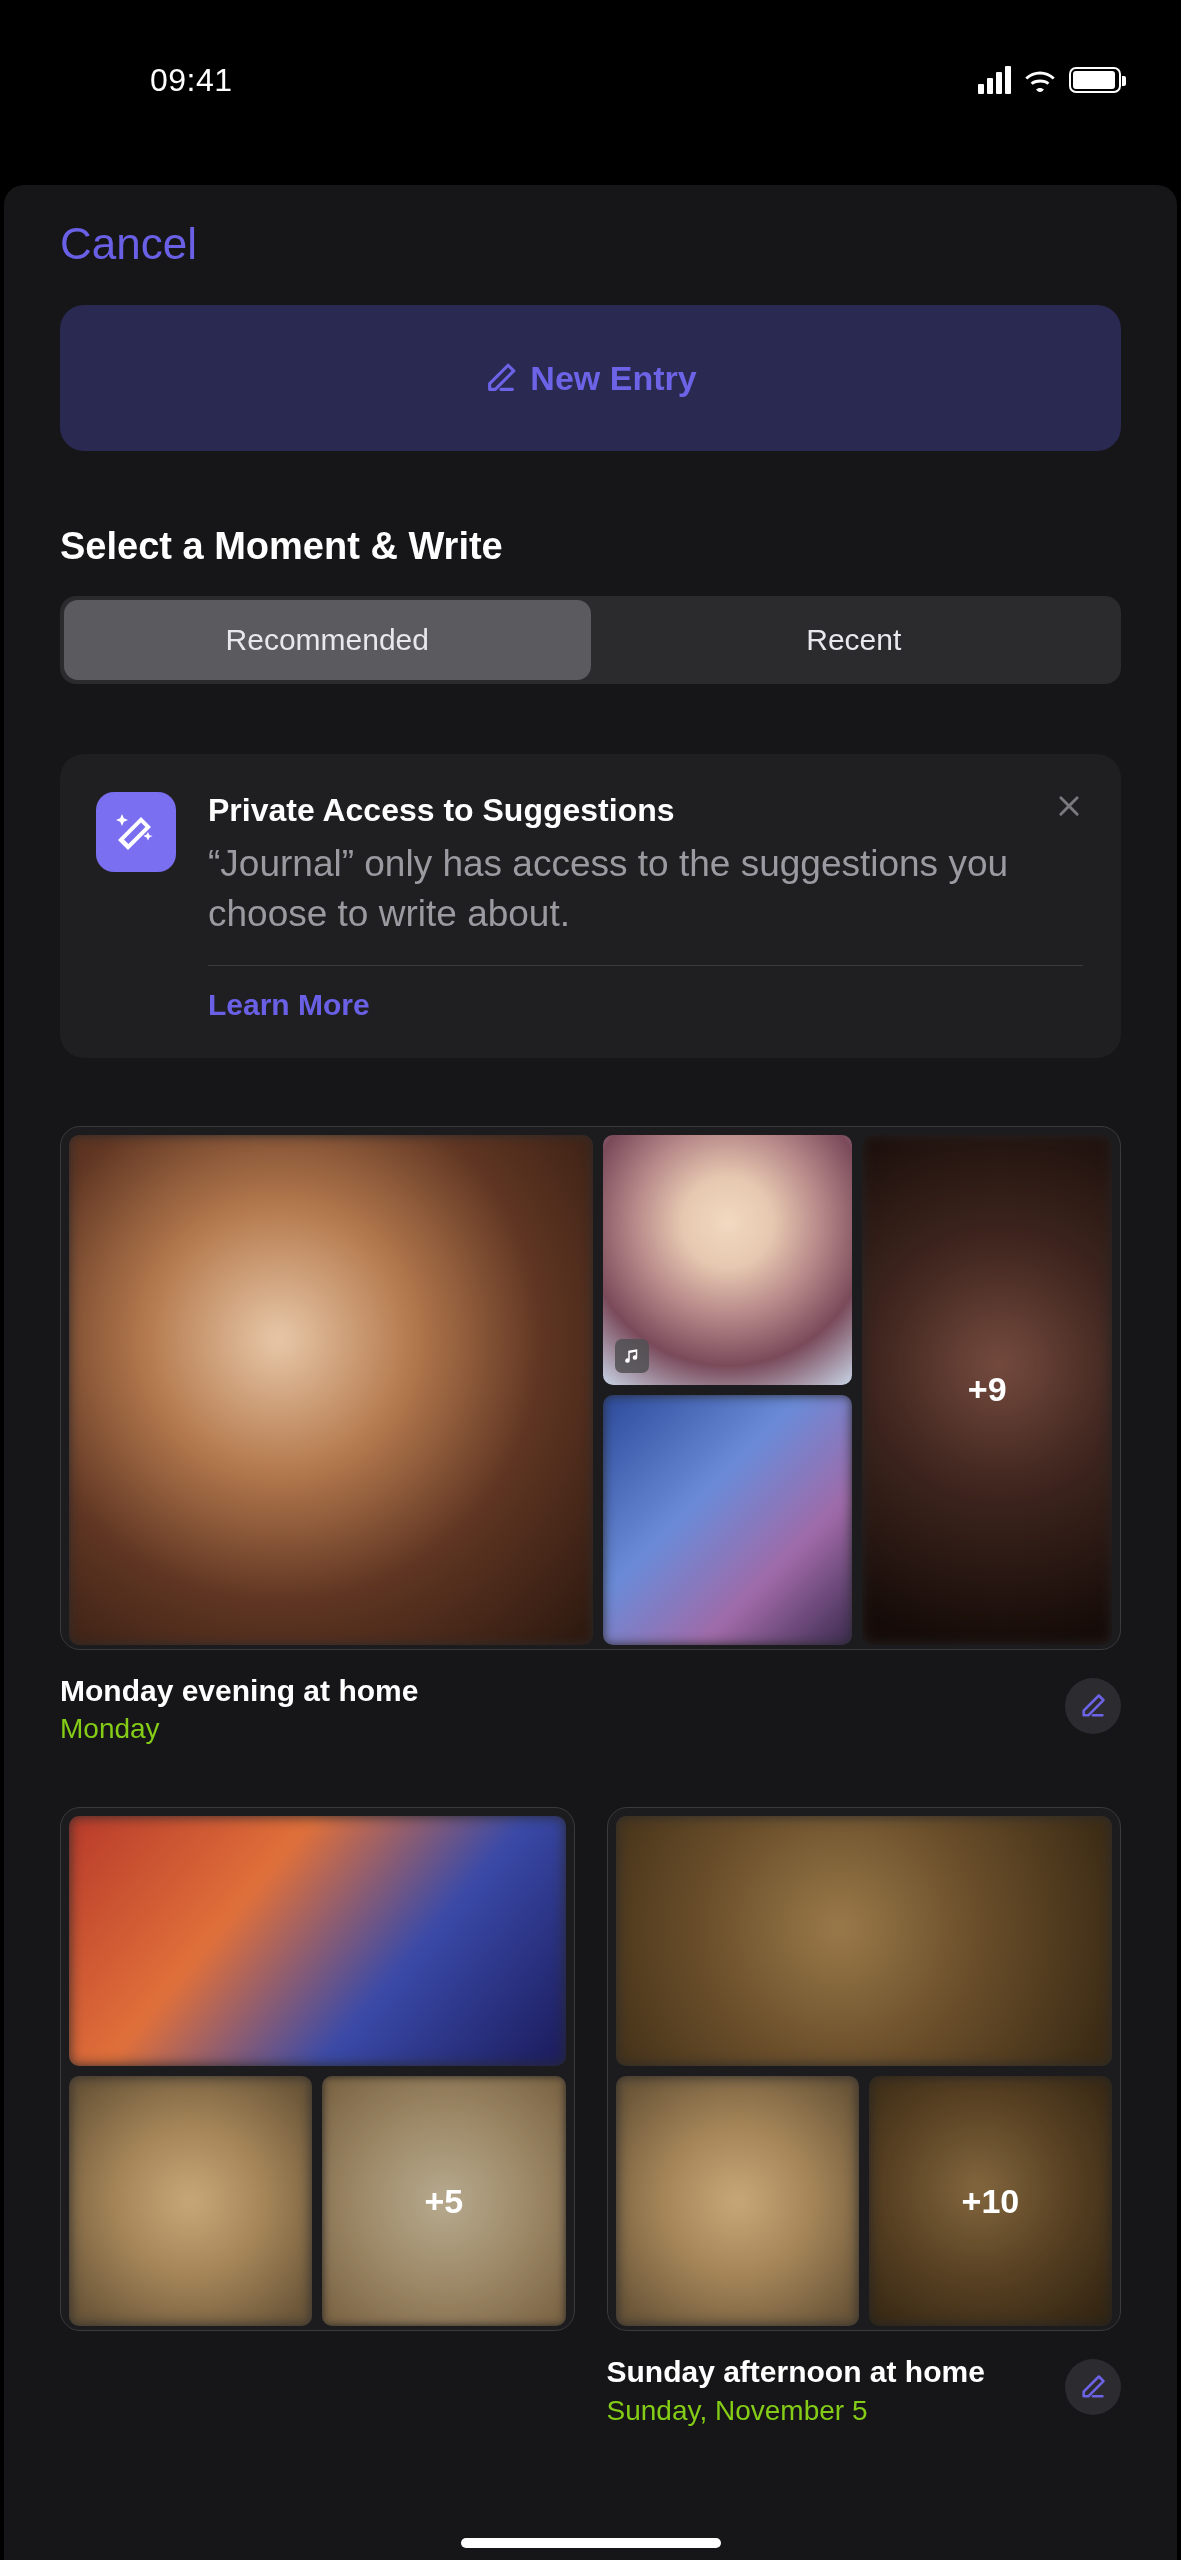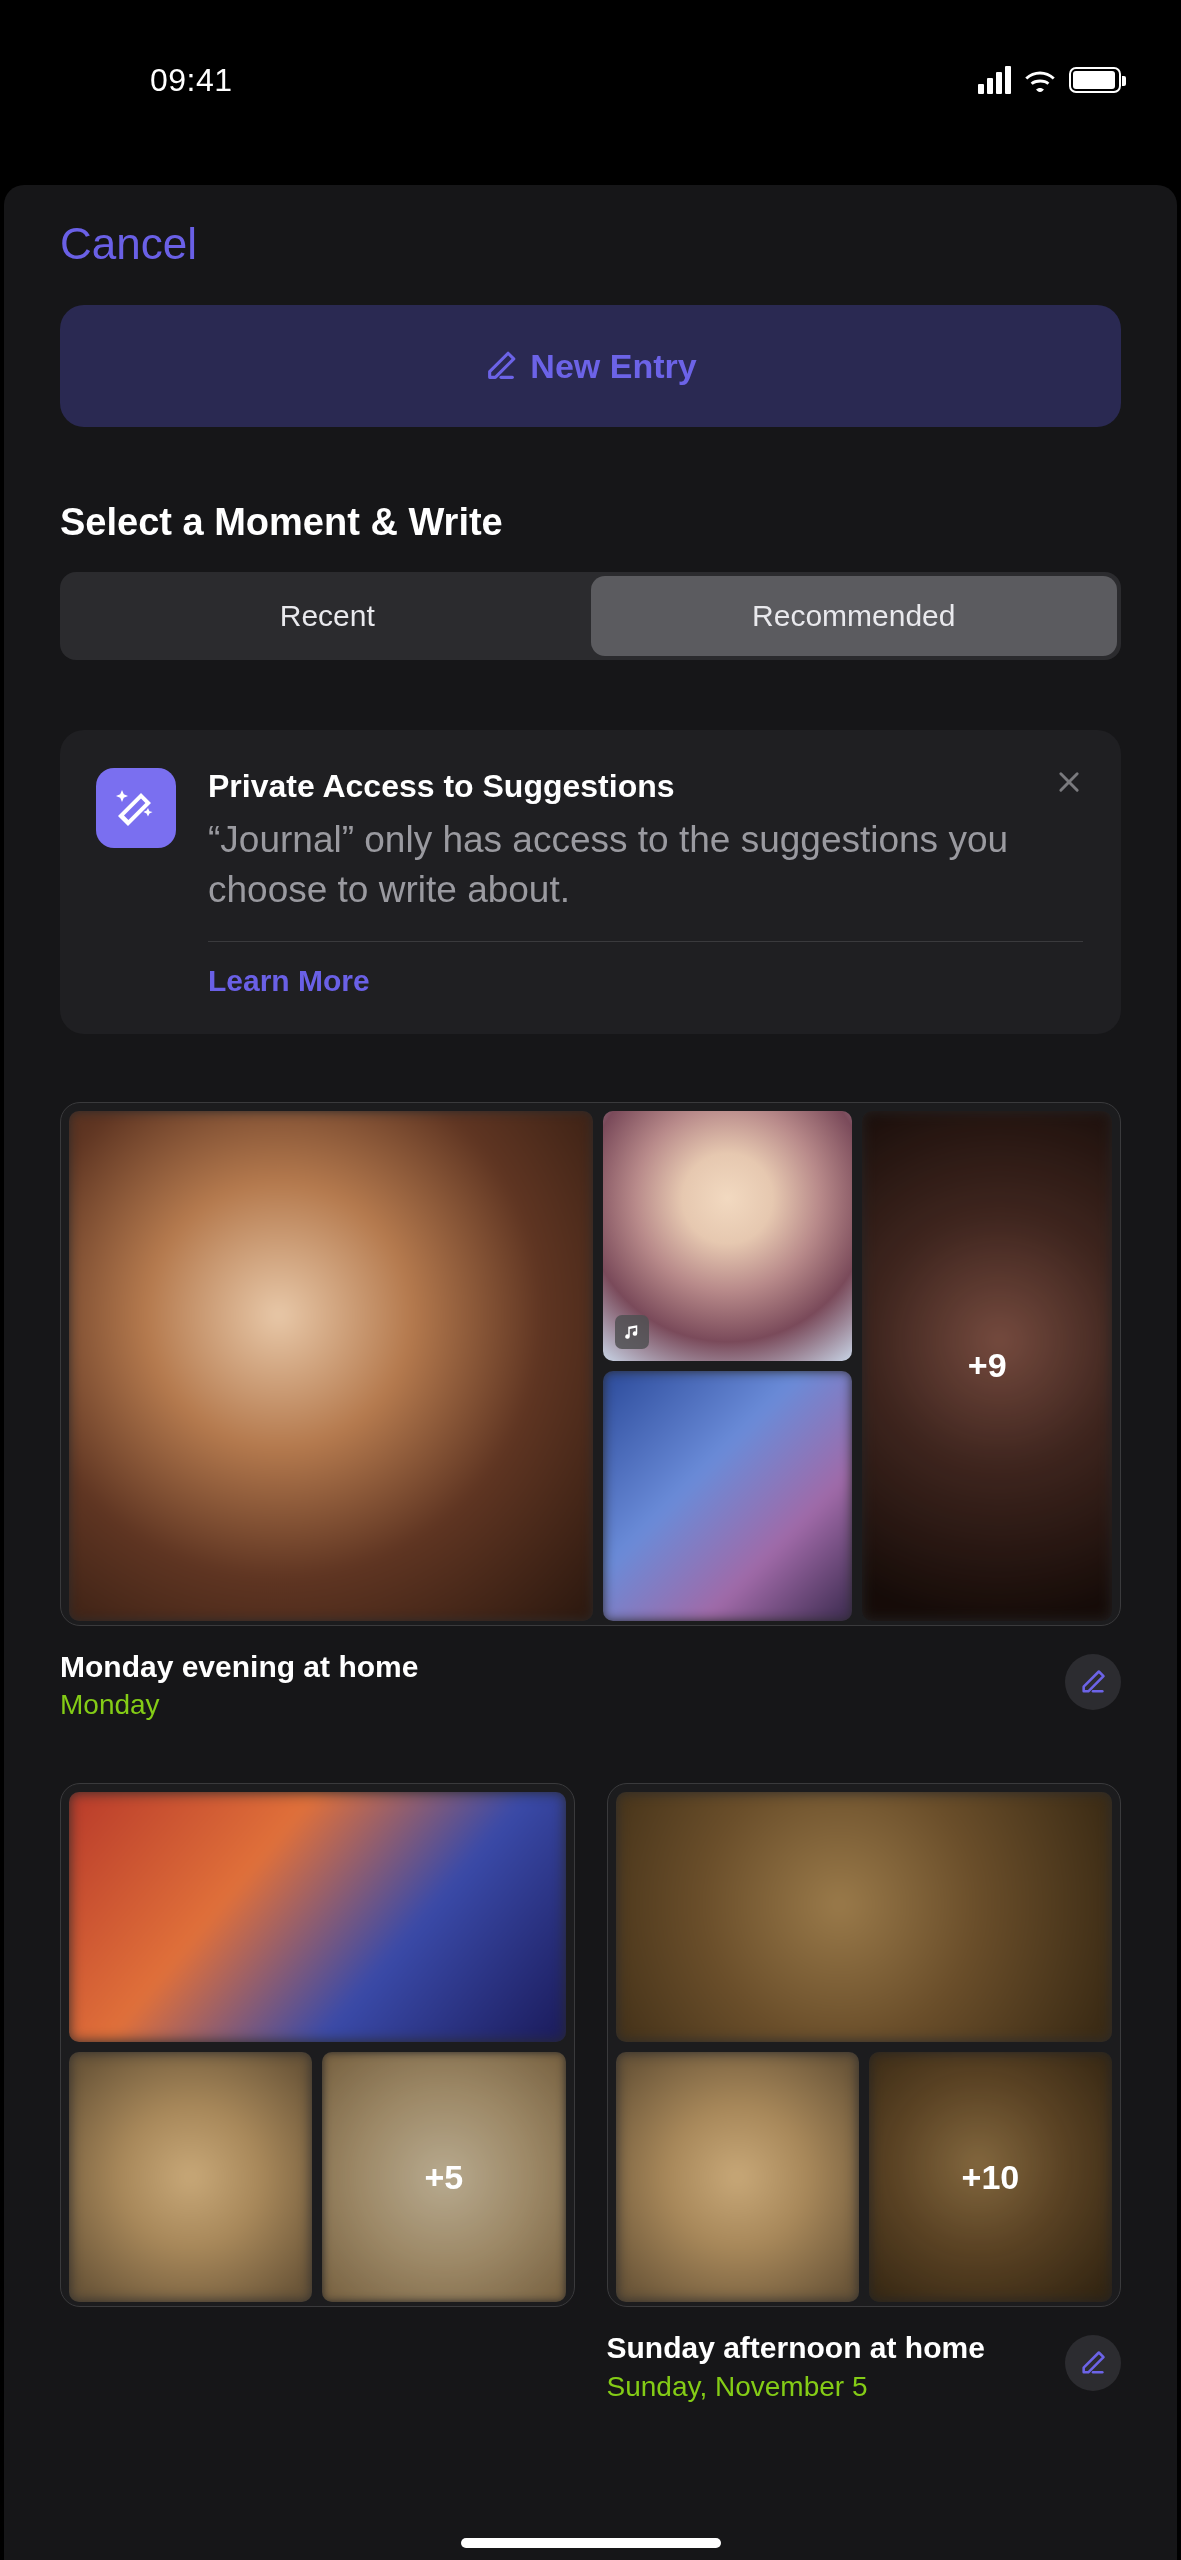--- a/index.html
+++ b/index.html
@@ -21,21 +21,21 @@
   .battery::after { content:""; position:absolute; right:-7px; top:7px; width:4px; height:10px; background:#fff; border-radius:0 2px 2px 0; }
   .battery .level { position:absolute; left:2px; top:2px; bottom:2px; width:42px; background:#fff; border-radius:3px; }
 
   
   .sheet { position:absolute; top:185px; left:4px; right:4px; bottom:0; background:#161618; border-radius:20px 20px 0 0; overflow:hidden; }
   .sheet-inner { padding:0 56px; }
 
   .sheet-header { padding:34px 0 36px 0; }
   .cancel-link { color:#6A60E6; font-size:44px; font-weight:400; }
 
-  .new-entry-btn { display:flex; align-items:center; justify-content:center; gap:12px; background:#2a2952; color:#6C63E7; height:122px; border-radius:24px; font-size:34px; font-weight:600; cursor:pointer; margin-bottom:74px; }
+  .new-entry-btn { display:flex; align-items:center; justify-content:center; gap:12px; background:#2a2952; color:#6C63E7; height:146px; border-radius:24px; font-size:34px; font-weight:600; cursor:pointer; margin-bottom:74px; }
   .new-entry-btn svg { display:block; }
 
   .section-title { font-size:38px; font-weight:700; margin-bottom:28px; }
 
   .segmented { display:flex; background:#2b2b2e; border-radius:16px; height:88px; padding:4px; margin-bottom:70px; }
   .segmented .seg { flex:1; display:flex; align-items:center; justify-content:center; font-size:30px; font-weight:500; color:#e9e9ed; border-radius:14px; cursor:pointer; }
   .segmented .seg.active { background:#5b5b5f; }
 
   .privacy-card { background:#1f1f22; border-radius:24px; padding:38px 38px 36px 36px; display:flex; gap:32px; position:relative; margin-bottom:68px; }
   .privacy-icon { width:80px; height:80px; border-radius:18px; background:#7A6FF0; display:flex; align-items:center; justify-content:center; flex:0 0 80px; }
@@ -121,22 +121,22 @@
               <path d="M12 20h8"></path>
               <path d="M4 20v-4L17 3l4 4L8 20H4z"></path>
             </svg>
         </span>
         <span>New Entry</span>
       </div>
 
       <div class="section-title">Select a Moment &amp; Write</div>
 
       <div class="segmented">
+        <div class="seg active">Recommended</div>
         <div class="seg">Recent</div>
-        <div class="seg active">Recommended</div>
       </div>
 
       <div class="privacy-card">
         <div class="privacy-icon">
           <svg width="48" height="48" viewBox="0 0 24 24" fill="#fff">
               <path d="M5 3l.9 2.1L8 6l-2.1.9L5 9l-.9-2.1L2 6l2.1-.9L5 3zm13 9l.7 1.6L20.3 14l-1.6.7L18 16.3l-.7-1.6L15.7 14l1.6-.7L18 12zM14.5 4.5l5 5L8 21l-5-5L14.5 4.5zm0 2.8L6 15.8 8.2 18l8.5-8.5-2.2-2.2z"></path>
             </svg>
         </div>
         <div class="privacy-body">
           <div class="privacy-title">Private Access to Suggestions</div>

